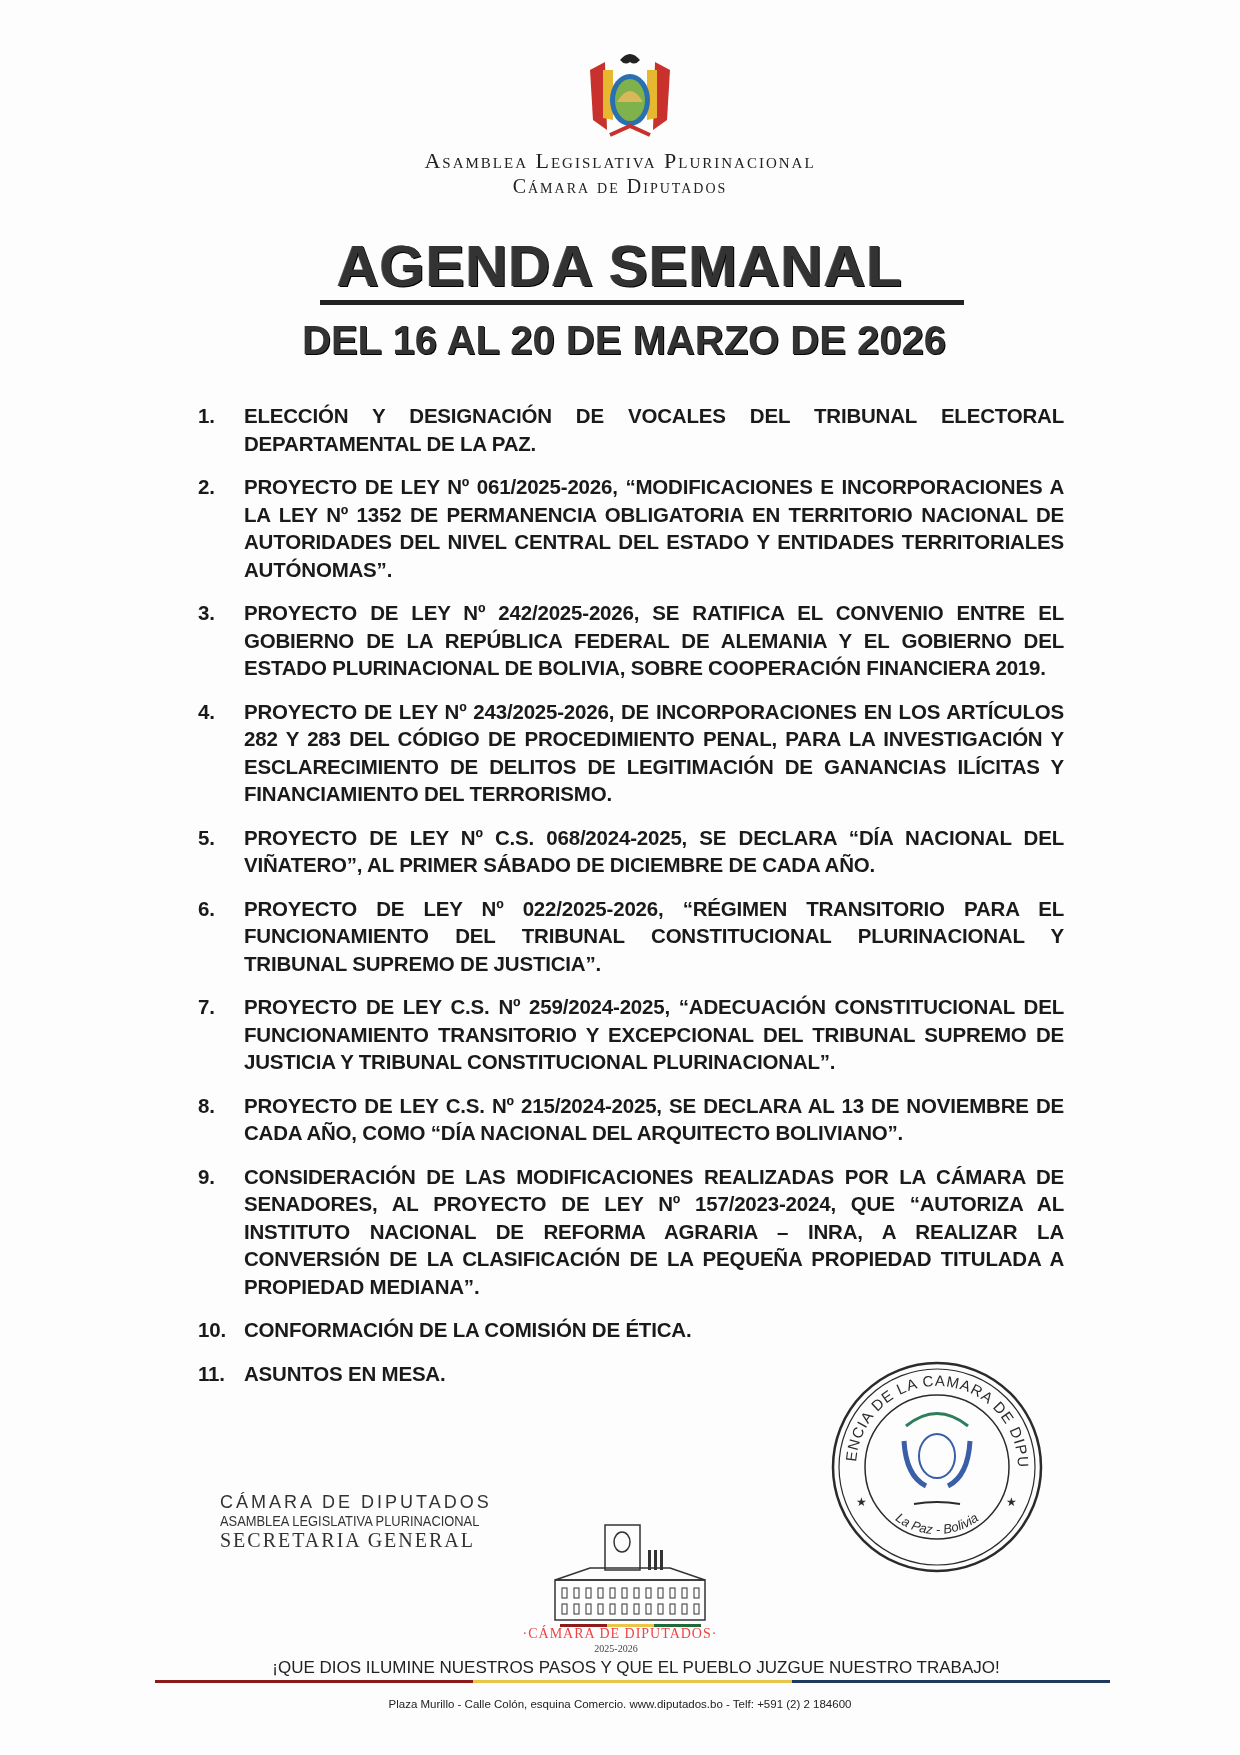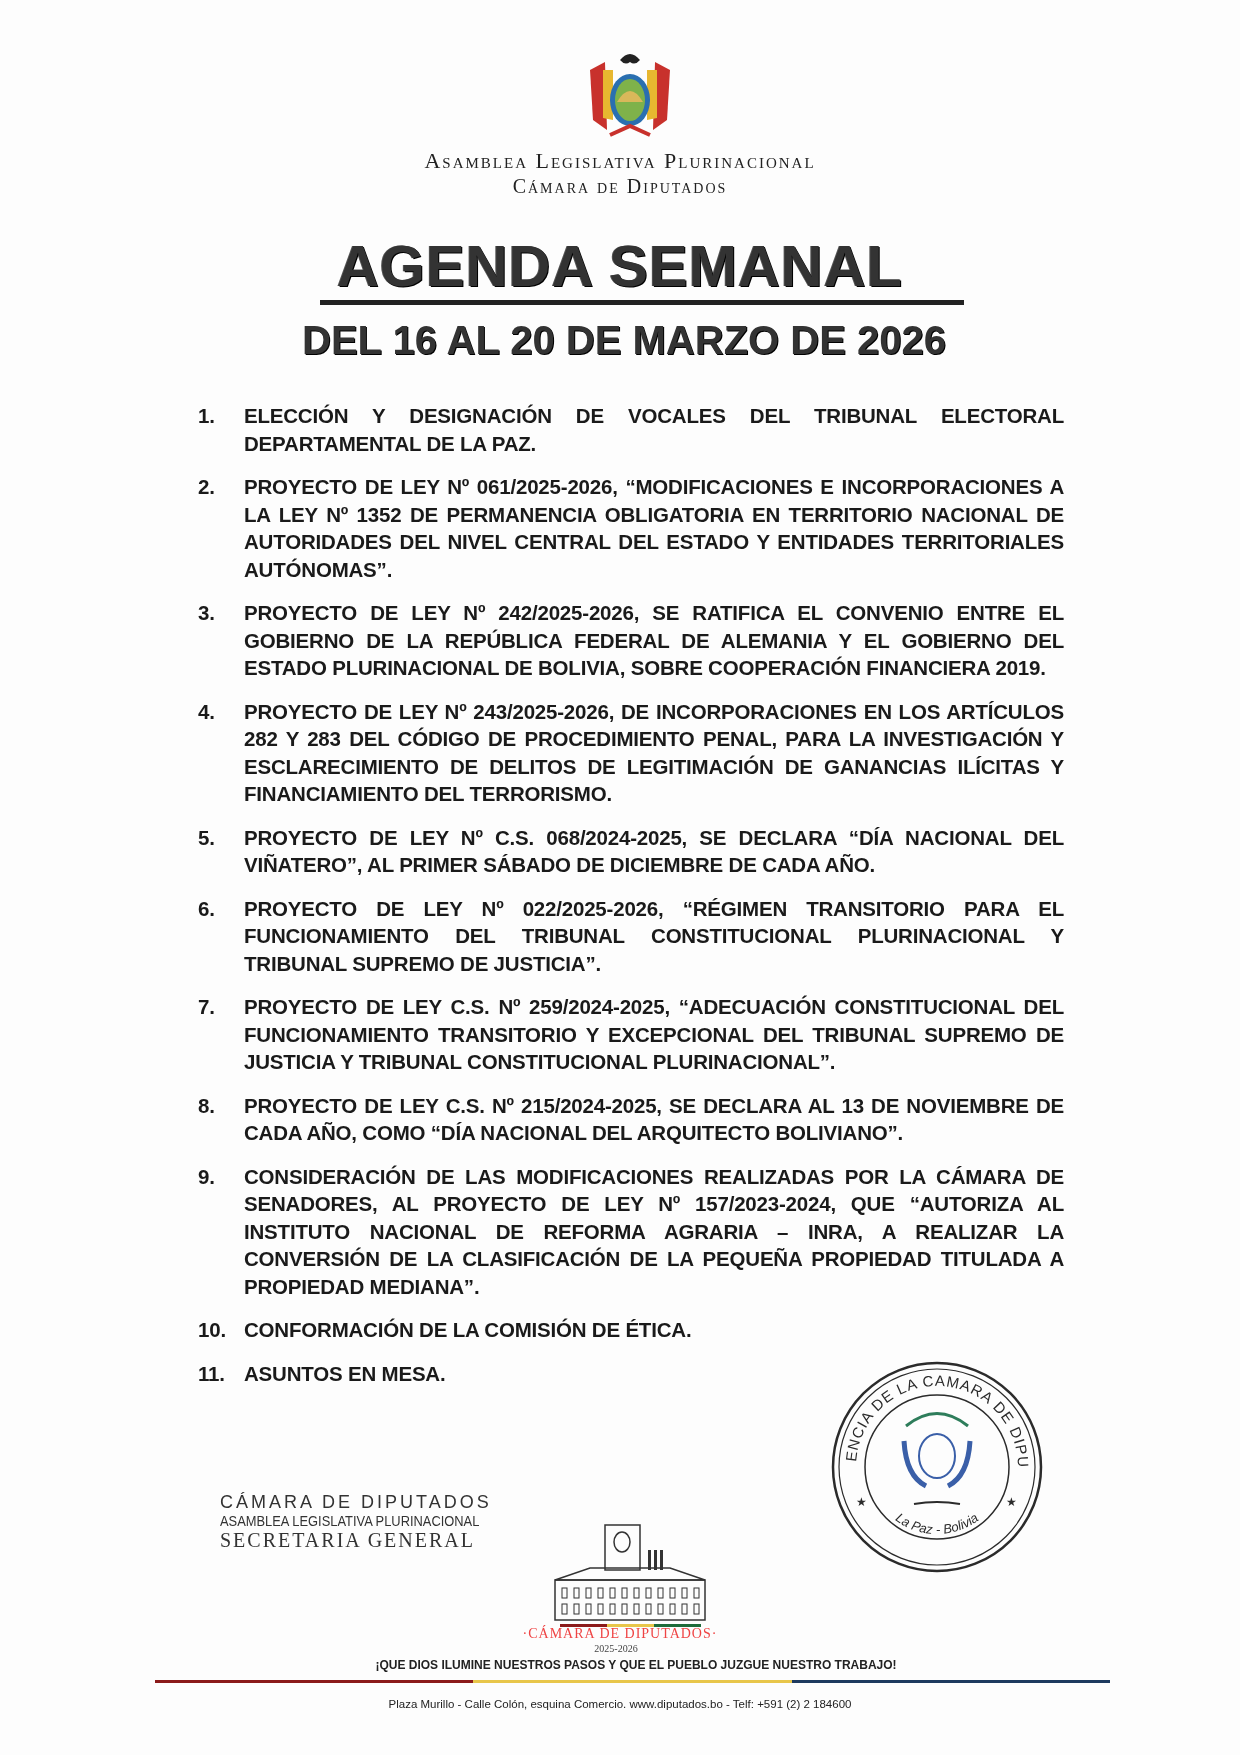--- a/index.html
+++ b/index.html
@@ -27,21 +27,21 @@
   .agenda .num { width: 46px; flex: none; }
   .agenda .txt { flex: 1; text-align: justify; }
   .seal { position: absolute; left: 826px; top: 1356px; width: 222px; height: 222px; }
   .secretaria { position: absolute; left: 220px; top: 1492px; color: #333; }
   .sec1 { font-size: 18px; letter-spacing: 3px; }
   .sec2 { font-size: 14px; letter-spacing: 0px; transform: scaleX(0.92); transform-origin: left; }
   .sec3 { font-family: "Liberation Serif", serif; font-size: 20px; letter-spacing: 2px; }
   .building { position: absolute; left: 550px; top: 1520px; width: 160px; height: 110px; }
   .bld-name { position: absolute; left: 0; right: 0; top: 1626px; text-align: center; font-family: "Liberation Serif", serif; font-size: 14px; letter-spacing: 1px; color: #ef4444; }
   .bld-years { position: absolute; left: 0; right: 8px; top: 1643px; text-align: center; font-family: "Liberation Serif", serif; font-size: 10px; color: #444; }
-  .motto { position: absolute; left: 0; right: 0; top: 1658px; text-align: center; font-size: 12px; font-weight: bold; color: #222; margin-left: 32px; }
+  .motto { position: absolute; left: 0; right: 0; top: 1658px; text-align: center; font-size: 17px; font-weight: normal; color: #222; margin-left: 32px; }
   .tricolor { position: absolute; left: 155px; width: 955px; top: 1680px; height: 3px; display: flex; }
   .tricolor div { flex: 1; }
   .address { position: absolute; left: 0; right: 0; top: 1698px; text-align: center; font-size: 11.5px; color: #222; }
 </style>
 </head>
 <body>
 
 <div class="page">
 
   <svg class="crest" viewBox="0 0 110 110">

